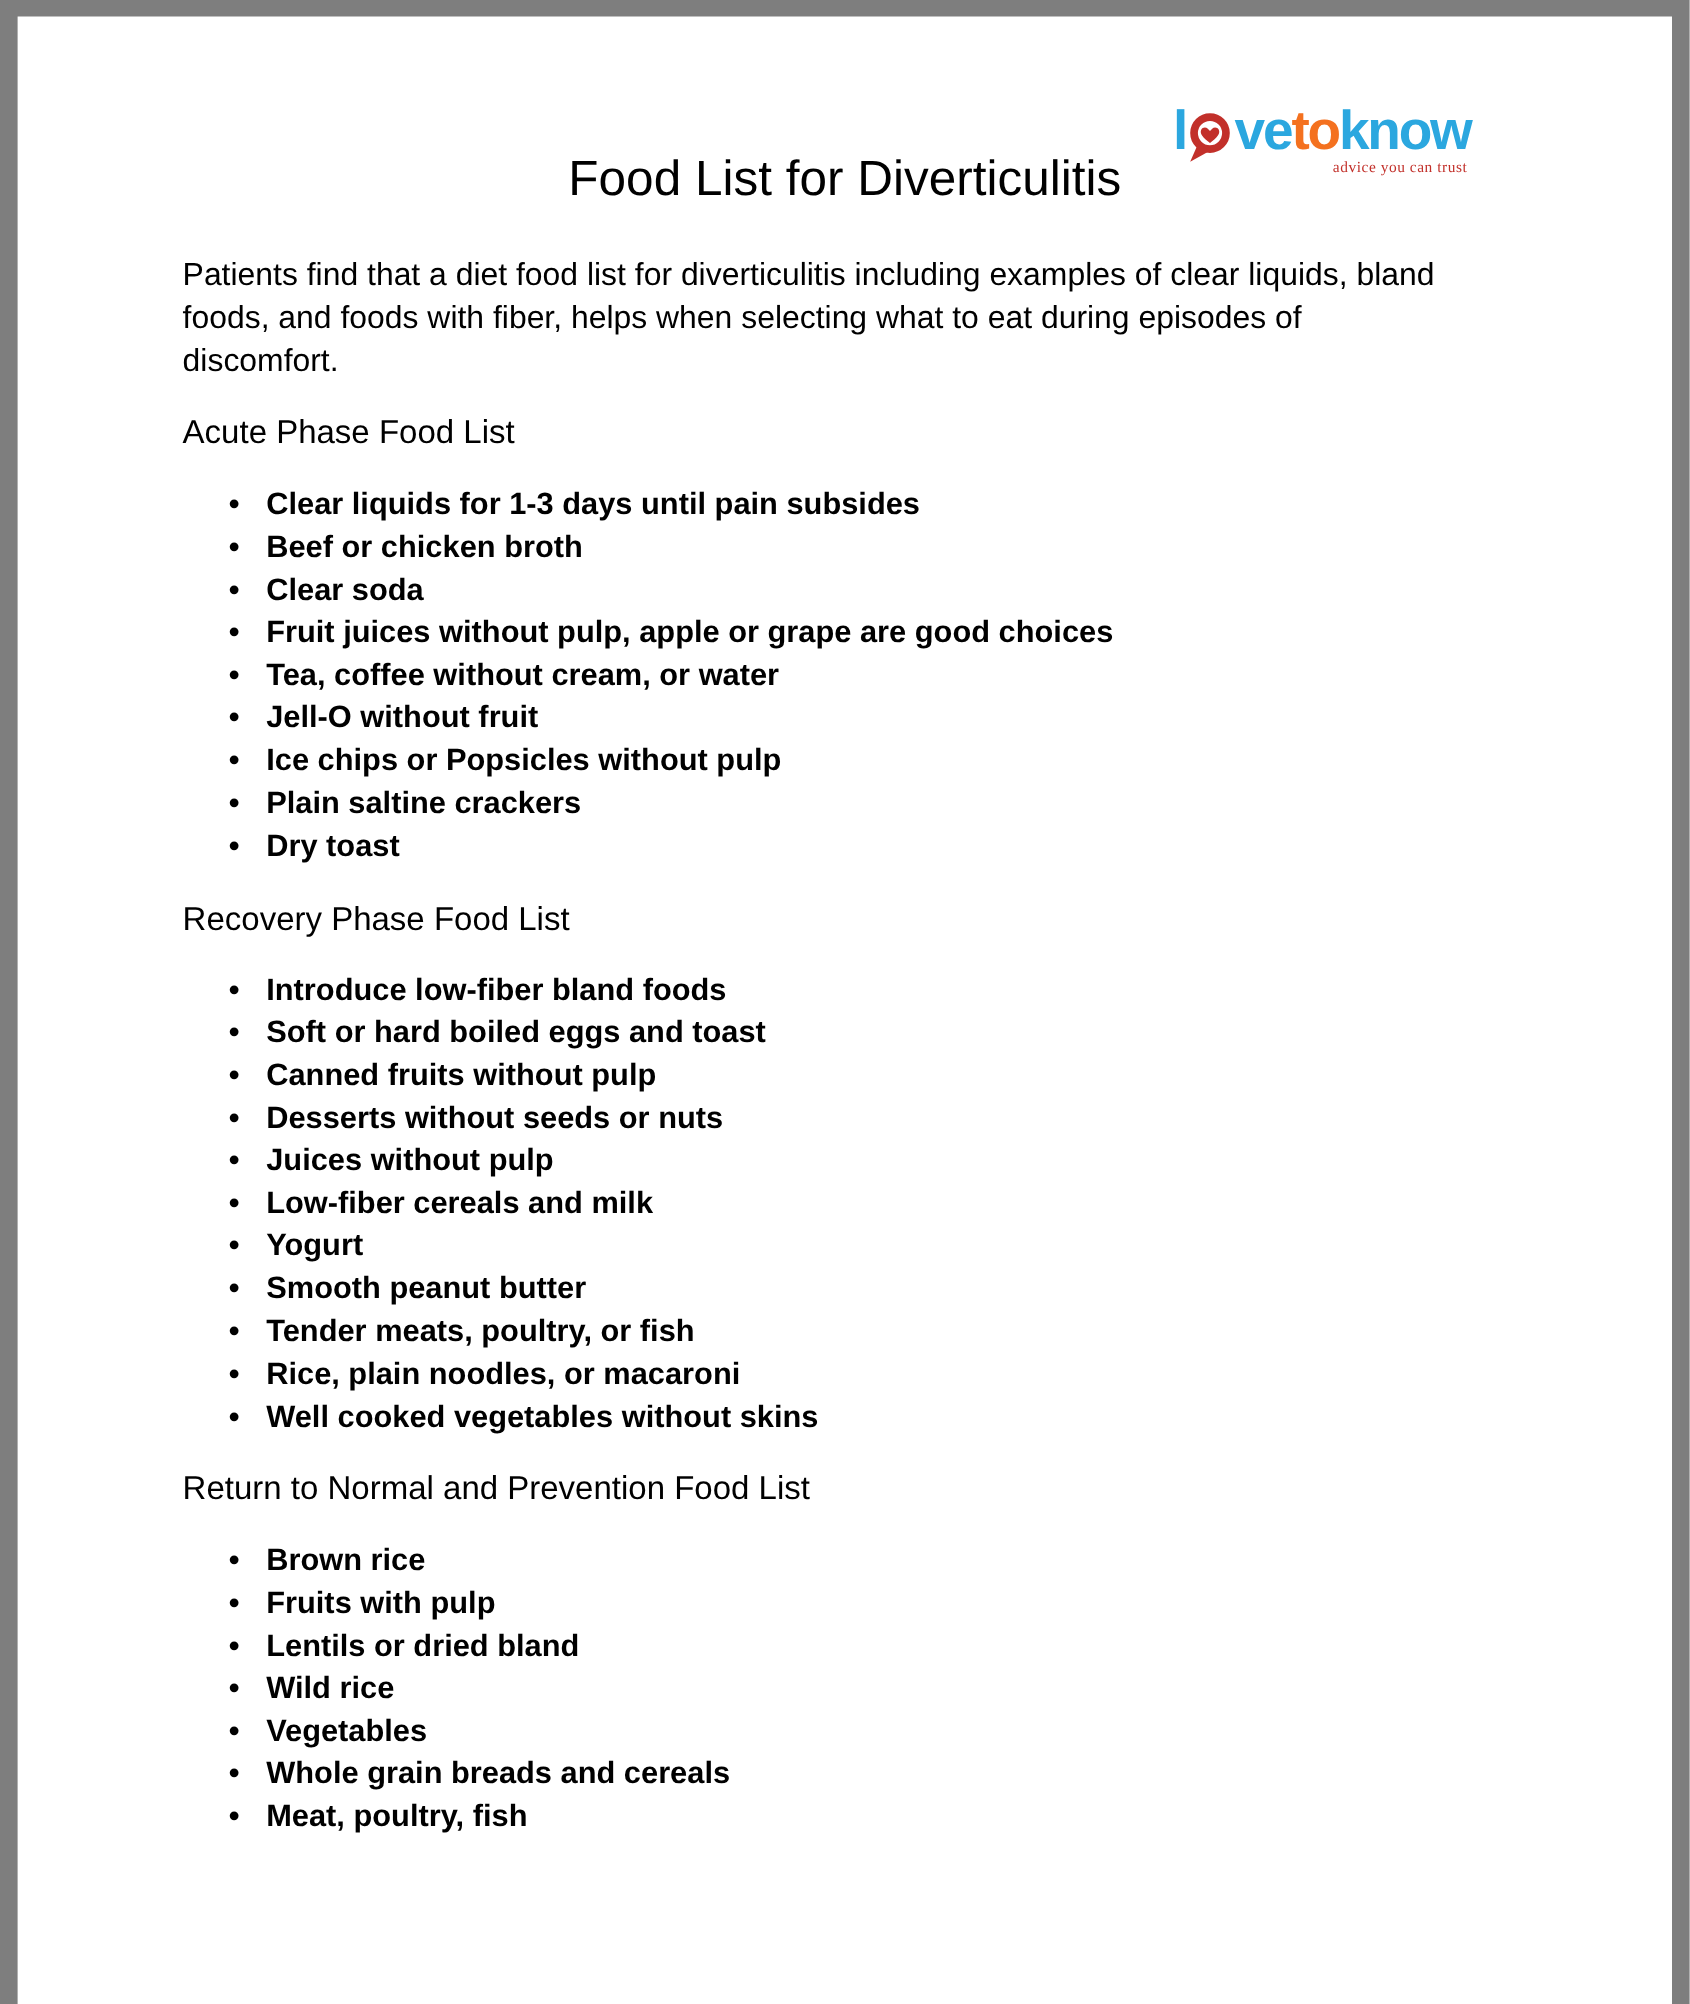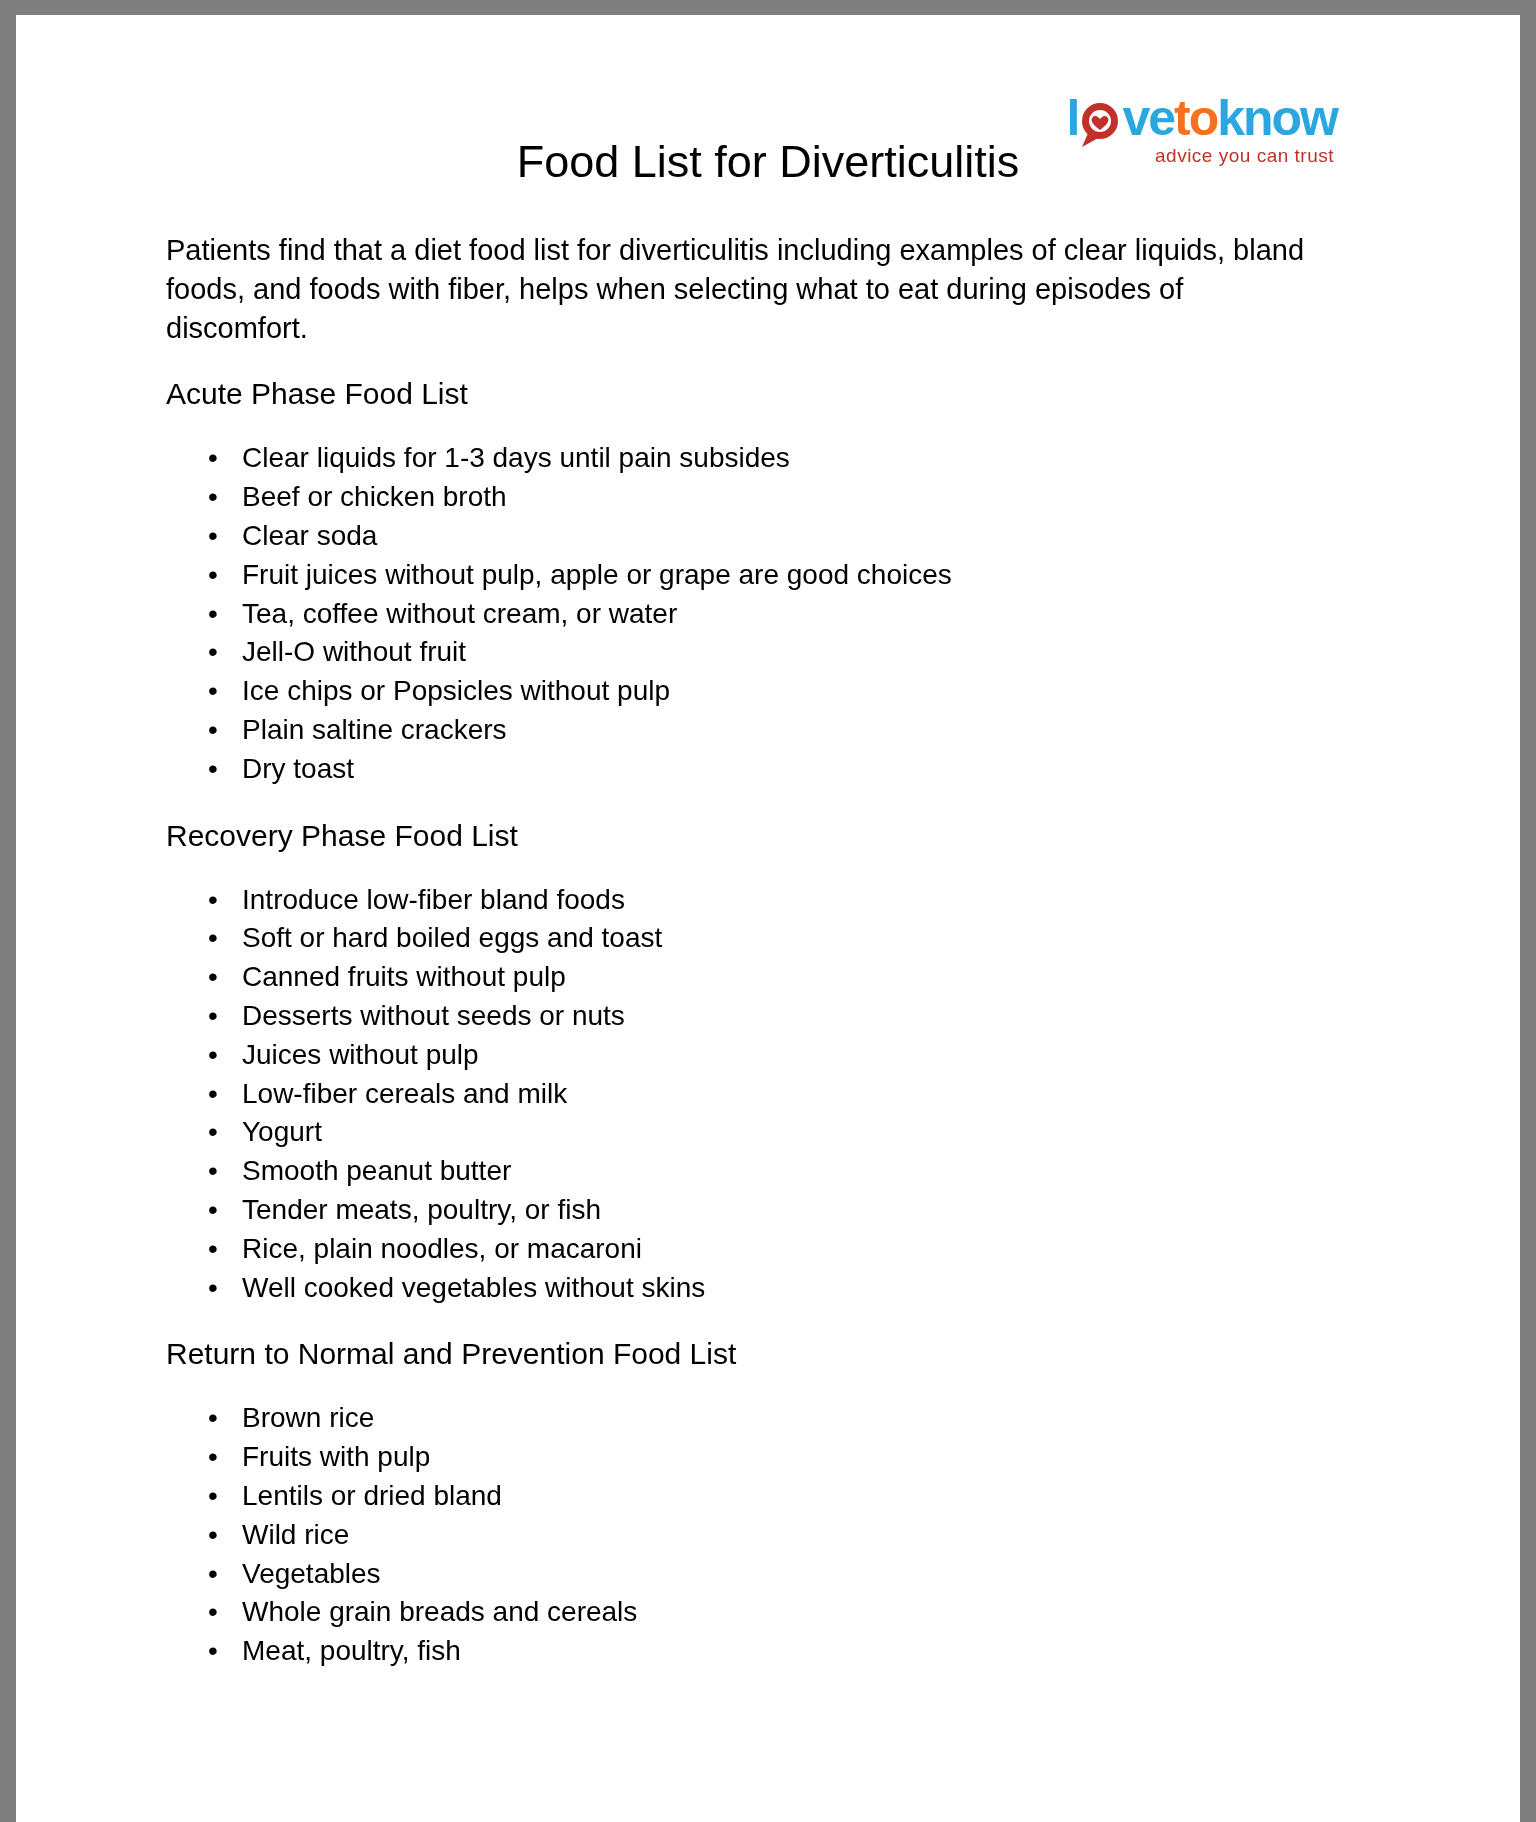--- a/index.html
+++ b/index.html
@@ -39,24 +39,25 @@
   .logo-blue   { color: var(--logo-blue, #2BA7DF); }
   .logo-orange { color: var(--logo-orange, #F4711F); text-align: center; }
   .bubble-o {
     width: 42px; height: 50px;
     margin: 0 1px;
     align-self: center;
     transform: translateY(6px);
   }
   .tagline {
     color: var(--logo-red, #C2302A);
-    font-size: 19px;
+    font-size: 14px;
     letter-spacing: 0.5px;
     margin-top: 3px;
     padding-right: 3px;
+    font-family: Liberation Serif, serif;
   }
   
   .doc-title {
     font-size: 45px;
     font-weight: 400;
     text-align: center;
     margin: 120px 0 0 0;
     line-height: 54px;
   }
   .intro {
@@ -74,20 +75,21 @@
   ul.food-list {
     list-style: none;
     margin: 22px 0 0 0;
     padding: 0;
   }
   ul.food-list li {
     position: relative;
     font-size: 28px;
     line-height: 38.8px;
     padding-left: 76px;
+    font-weight: bold;
   }
   ul.food-list li::before {
     content: "\2022";
     position: absolute;
     left: 42px;
     top: 0;
   }
 </style>
 </head>
 <body>

